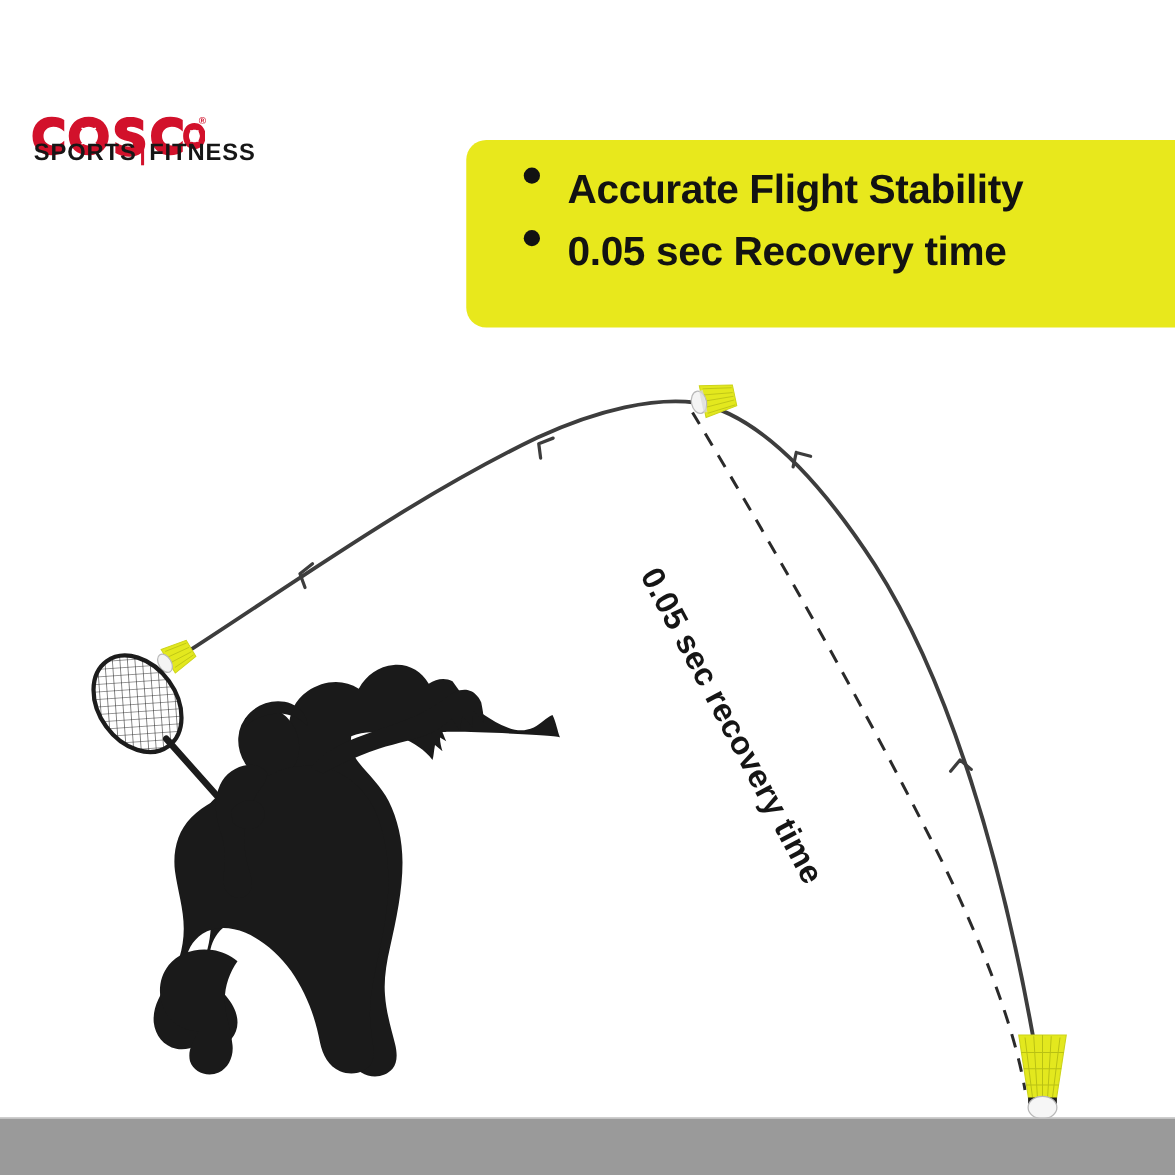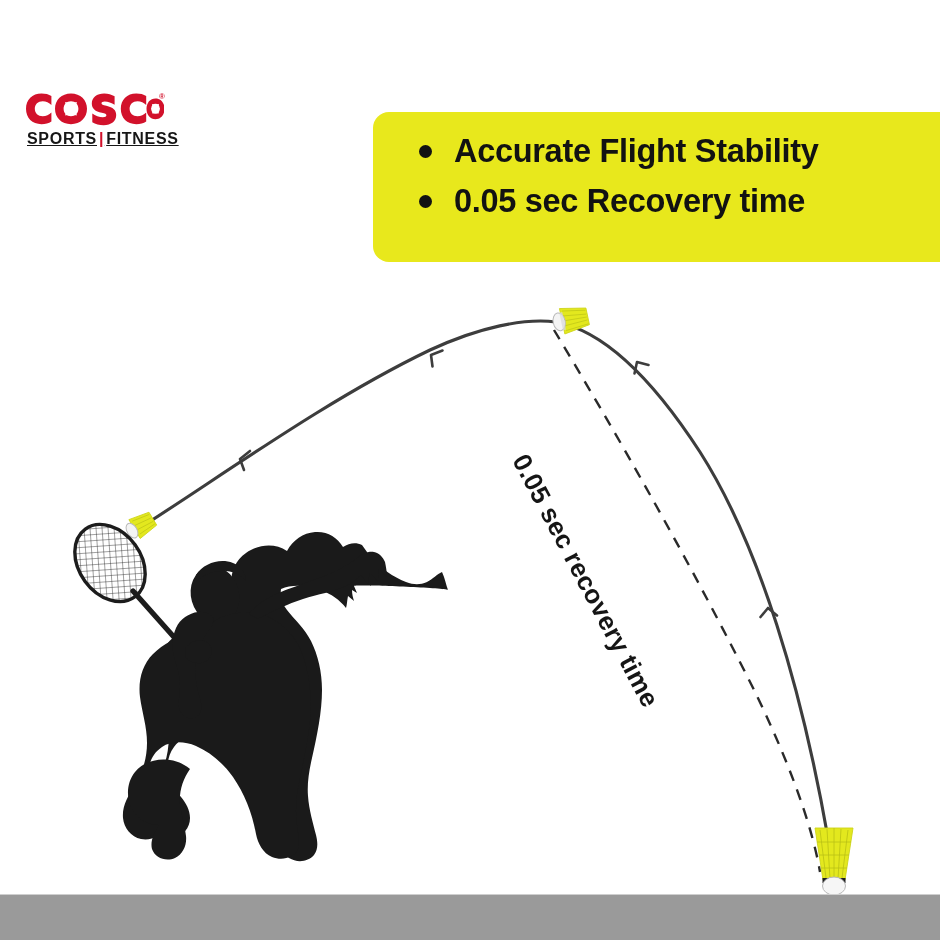--- a/index.html
+++ b/index.html
@@ -37,27 +37,26 @@
     right: -1px;
     top: 1px;
     font-size: 8px;
     color: #d2112b;
     font-weight: bold;
     line-height: 1;
   }
   #brand-logo .logo-sub {
     position: absolute;
     left: 3px;
-    top: 38px;
-    font-size: 16px;
+    top: 20px;
+    font-size: 19px;
     letter-spacing: 0.7px;
     font-weight: bold;
     color: #161616;
     white-space: nowrap;
-    text-decoration: underline;
   }
   #brand-logo .logo-sub .sep {
     color: #d2112b;
     font-weight: bold;
     padding: 0 2px;
   }
 
   
   #feature-banner {
     position: absolute;
@@ -71,21 +70,21 @@
     box-sizing: border-box;
     padding: 22px 0 0 46px;
   }
   #feature-banner ul {
     list-style: none;
     margin: 0;
     padding: 0;
   }
   #feature-banner li {
     display: flex;
-    align-items: center;
+    align-items: flex-start;
     margin-bottom: 14px;
   }
   #feature-banner li .bullet {
     width: 13px;
     height: 13px;
     border-radius: 50%;
     background: #121212;
     flex: 0 0 auto;
     margin-right: 22px;
   }

